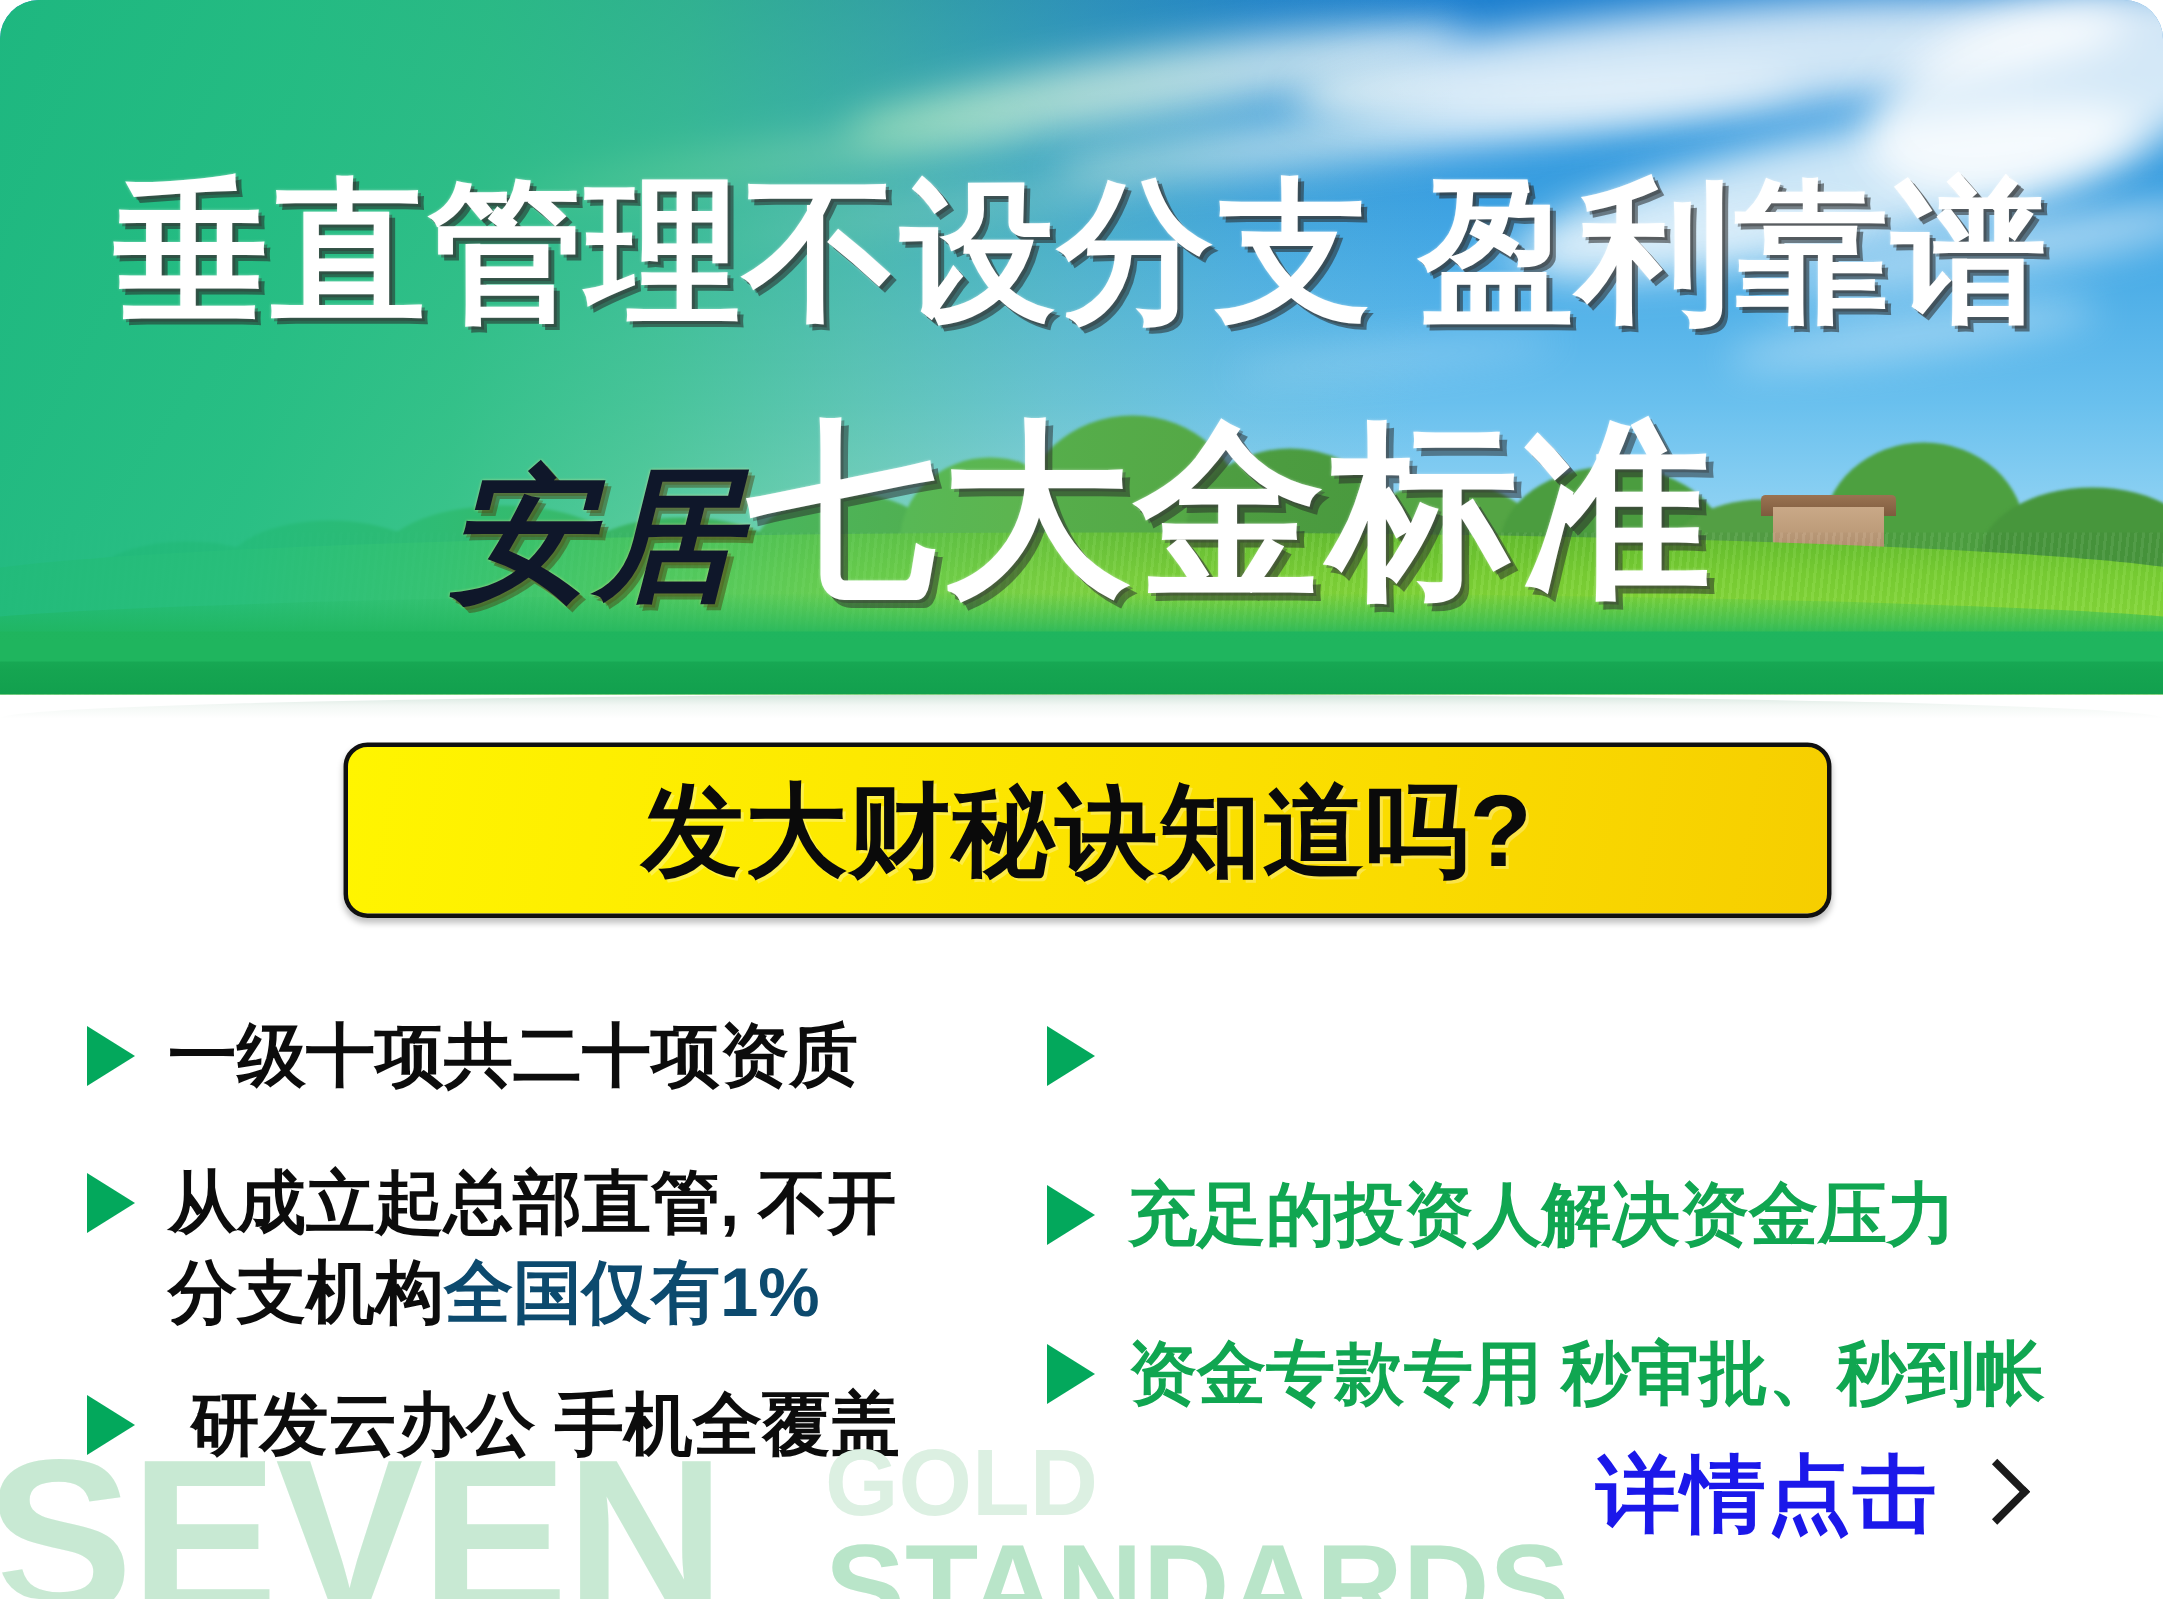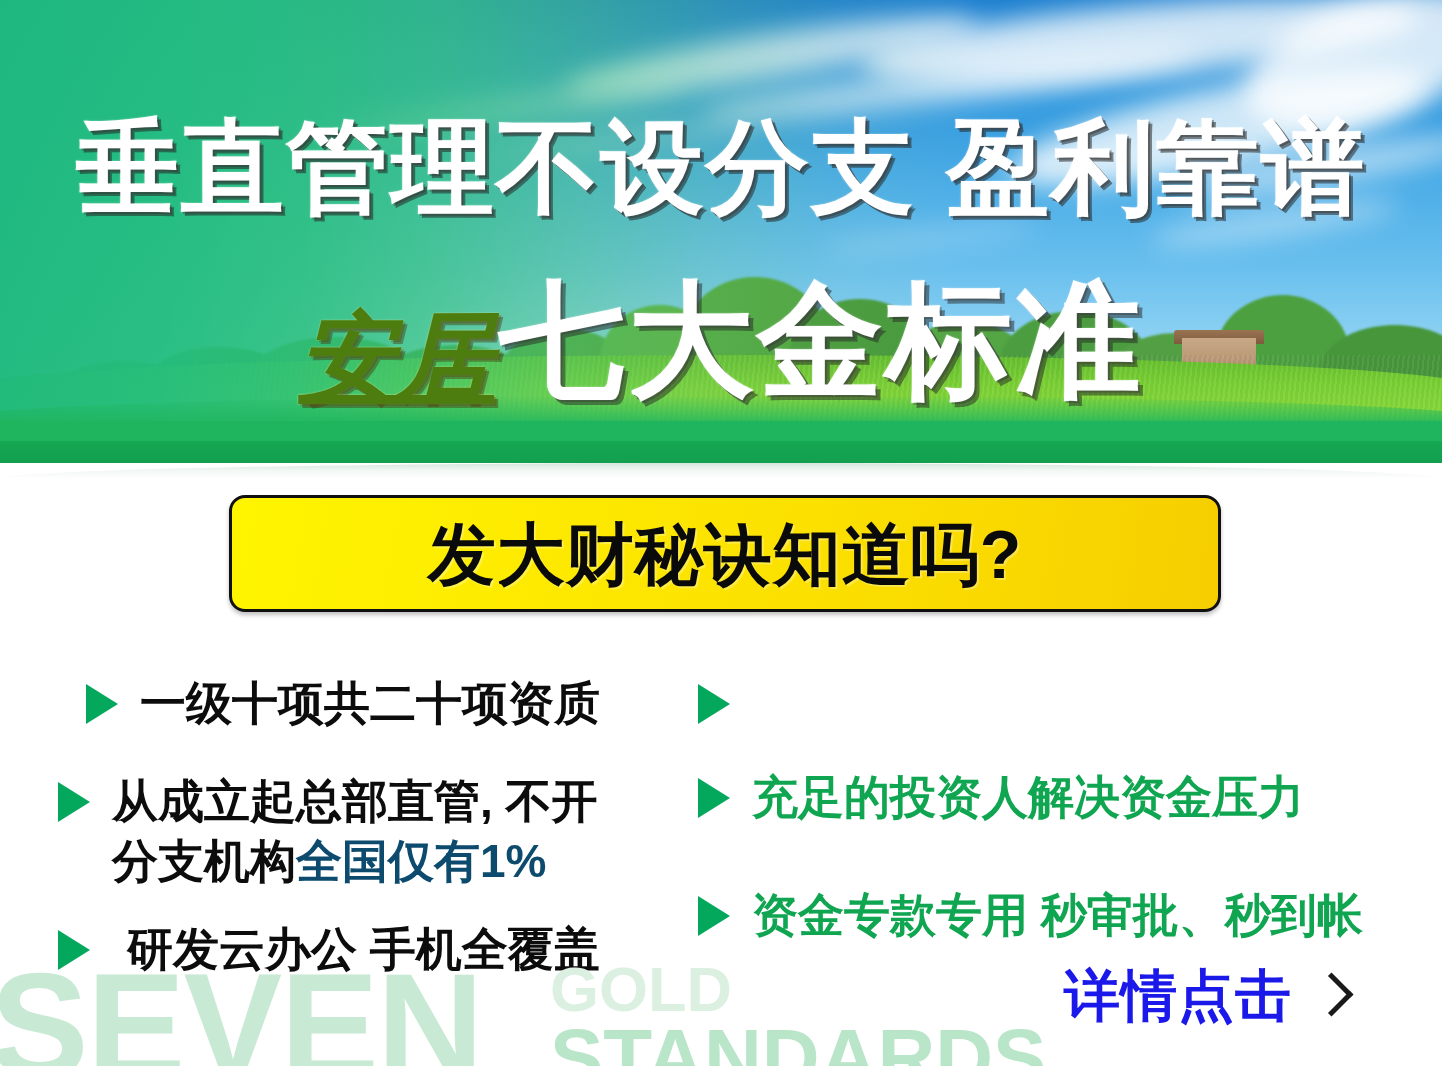--- a/index.html
+++ b/index.html
@@ -8,20 +8,21 @@
     background:#ffffff;
     font-family:"Liberation Sans","DejaVu Sans",sans-serif;
     overflow:hidden;
   }
 
   #poster {
     position:relative;
     width:1442px; height:1066px;
     background:#ffffff;
     overflow:hidden;
+    border-radius:26px;
   }
 
   
   .hero {
     position:absolute;
     left:0; top:0;
     width:1442px; height:463px;
     overflow:hidden;
   }
 
@@ -167,28 +168,27 @@
     left:0; right:0; top:278px;
     text-align:center;
     white-space:nowrap;
     line-height:1;
   }
   .sub-gold {
     display:inline-block;
     font-size:96px;
     font-weight:bold;
     font-style:italic;
-    color:#4d7c0f;
+    color:#0f172a;
     letter-spacing:2px;
     vertical-align:-6px;
     text-shadow:
       4px 4px 0 rgba(70,60,10,.45),
       2px 2px 0 rgba(90,80,20,.35),
       0 0 2px rgba(255,240,150,.6);
-    text-decoration: underline;
   }
   .sub-white {
     display:inline-block;
     font-size:126px;
     font-weight:bold;
     color:#ffffff;
     letter-spacing:3px;
     text-shadow:
       5px 5px 0 rgba(40,40,40,.5),
       2px 2px 0 rgba(60,60,60,.4),
@@ -248,26 +248,26 @@
     line-height:1.30;
     color:#0C0C0C;
     letter-spacing:0px;
     white-space:nowrap;
   }
   .btext .hl   { color:#0c4a6e; }
   .btext.green { color:#10A651; }
   .btext .l2   { display:block; }
 
   
-  .lb1 { top:6px;margin-left:28px;   }
+  .lb1 { top:6px;   }
   .lb2 { top:104px; }
   .lb3 { top:252px;gap:37px; }
   
   .rb1 { top:6px;   }
-  .rb2 { top:100px;justify-content:center; }
+  .rb2 { top:112px;justify-content:center; }
   .rb3 { top:218px; }
 
   
   .watermark {
     position:absolute;
     left:-10px; top:960px;
     width:1110px; height:140px;
     pointer-events:none;
     overflow:hidden;
   }

